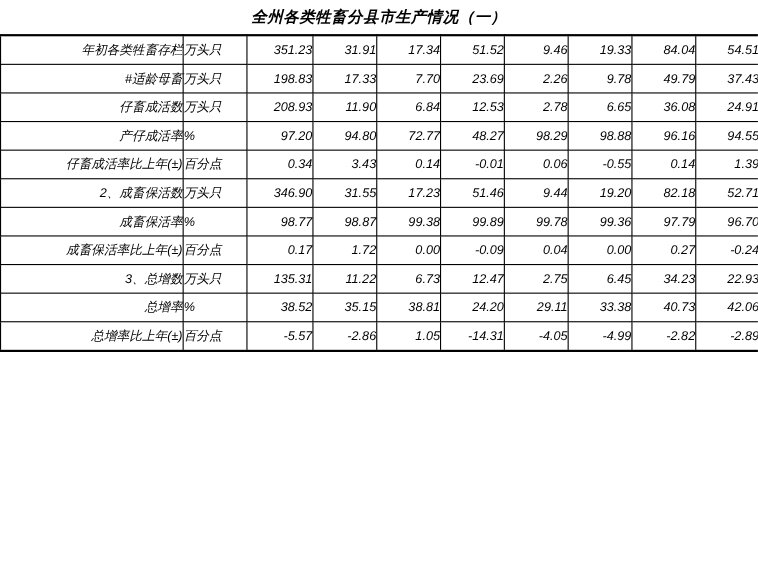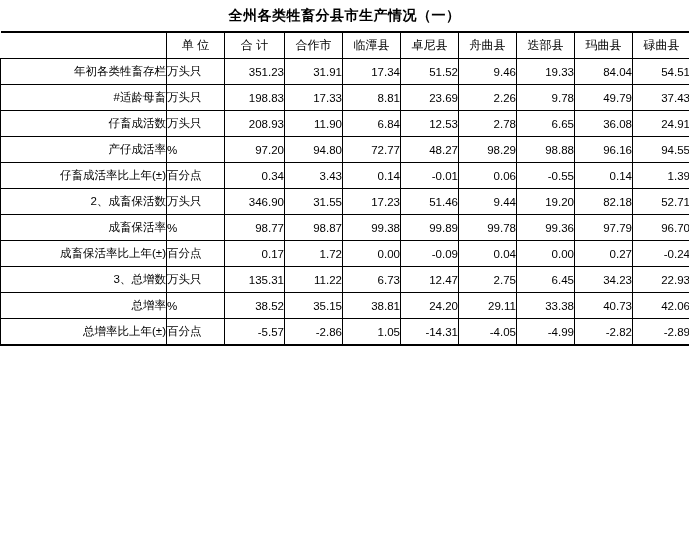--- a/index.html
+++ b/index.html
@@ -12,20 +12,21 @@
     height: 534px;
     font-family: "Liberation Sans", sans-serif;
     color: #000000;
     overflow: hidden;
   }
   .page {
     position: relative;
     width: 689px;
     height: 534px;
     box-sizing: border-box;
+    font-style: italic;
   }
   .doc-title {
     text-align: center;
     font-size: 14px;
     font-weight: bold;
     padding-top: 7px;
     padding-bottom: 6px;
     letter-spacing: 0.5px;
     font-family: "Liberation Sans", sans-serif;
   }
@@ -95,54 +96,41 @@
       <col class="c-num">
       <col class="c-num">
       <col class="c-num">
       <col class="c-num">
       <col class="c-num">
       <col class="c-num">
       <col class="c-num">
 
     </colgroup>
     <tbody>
-      <tr class="hdr">
-        <td class="blank"></td>
-        <td>单 位</td>
-        <td>合 计</td>
-        <td>合作市</td>
-        <td>临潭县</td>
-        <td>卓尼县</td>
-        <td>舟曲县</td>
-        <td>迭部县</td>
-        <td>玛曲县</td>
-        <td>碌曲县</td>
-
-      </tr>
 
       <tr>
         <td class="rowlabel">年初各类牲畜存栏</td>
         <td class="unit">万头只</td>
         <td class="num">351.23</td>
         <td class="num">31.91</td>
         <td class="num">17.34</td>
         <td class="num">51.52</td>
         <td class="num">9.46</td>
         <td class="num">19.33</td>
         <td class="num">84.04</td>
         <td class="num">54.51</td>
 
       </tr>
 
       <tr>
         <td class="rowlabel indent2">#适龄母畜</td>
         <td class="unit">万头只</td>
         <td class="num">198.83</td>
         <td class="num">17.33</td>
-        <td class="num">8.81</td>
+        <td class="num">7.70</td>
         <td class="num">23.69</td>
         <td class="num">2.26</td>
         <td class="num">9.78</td>
         <td class="num">49.79</td>
         <td class="num">37.43</td>
 
       </tr>
 
 
       <tr>

